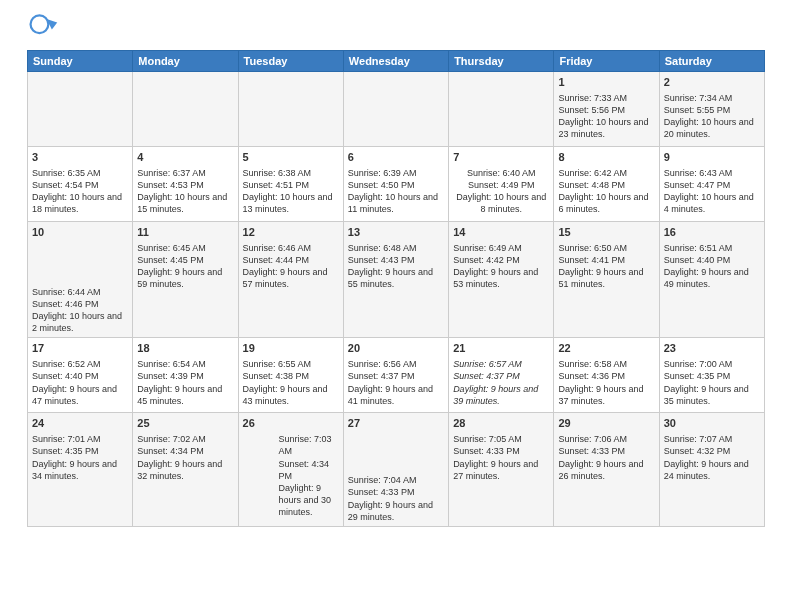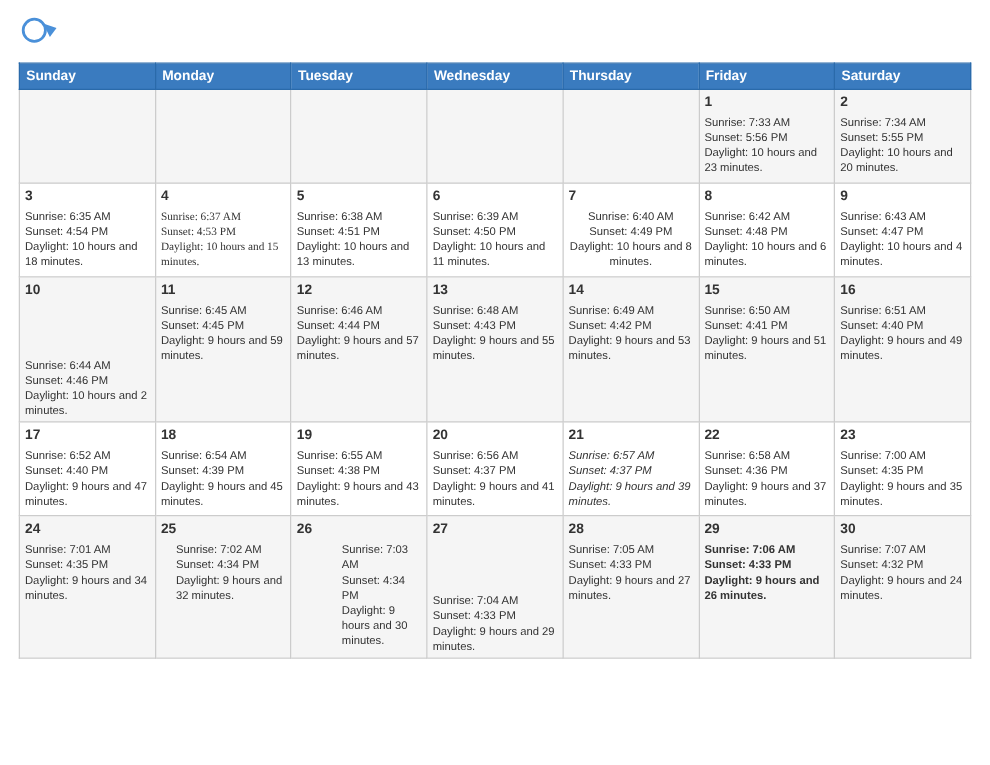--- a/index.html
+++ b/index.html
@@ -6,21 +6,21 @@
     body {
       width: 792px;
       height: 612px;
       font-family: Arial, sans-serif;
       background: #fff;
       overflow: hidden;
     }
     .page {
       width: 792px;
       height: 612px;
-      padding: 10px 15px;
+      padding: 10px 27px;
     }
     .header {
       display: flex;
       align-items: flex-start;
       justify-content: space-between;
       margin-bottom: 8px;
     }
     .logo {
       display: flex;
       align-items: center;
@@ -145,21 +145,21 @@
         </tr>
         <tr>
           <td>
             <div class="day-num">3</div>
             <div class="day-info" style="white-space: pre-line;">Sunrise: 6:35 AM
 Sunset: 4:54 PM
 Daylight: 10 hours and 18 minutes.</div>
           </td>
           <td>
             <div class="day-num">4</div>
-            <div class="day-info" style="white-space: pre-line; font-family: Liberation Serif, serif;">Sunrise: 6:37 AM
+            <div class="day-info" style="white-space: pre-line;">Sunrise: 6:37 AM
 Sunset: 4:53 PM
 Daylight: 10 hours and 15 minutes.</div>
           </td>
           <td>
             <div class="day-num">5</div>
             <div class="day-info" style="white-space: pre-line;">Sunrise: 6:38 AM
 Sunset: 4:51 PM
 Daylight: 10 hours and 13 minutes.</div>
           </td>
           <td>
@@ -277,21 +277,21 @@
         </tr>
         <tr>
           <td>
             <div class="day-num">24</div>
             <div class="day-info" style="white-space: pre-line;">Sunrise: 7:01 AM
 Sunset: 4:35 PM
 Daylight: 9 hours and 34 minutes.</div>
           </td>
           <td>
             <div class="day-num">25</div>
-            <div class="day-info" style="white-space: pre-line; margin-left: 12px;">Sunrise: 7:02 AM
+            <div class="day-info" style="white-space: pre-line;">Sunrise: 7:02 AM
 Sunset: 4:34 PM
 Daylight: 9 hours and 32 minutes.</div>
           </td>
           <td>
             <div class="day-num">26</div>
             <div class="day-info" style="white-space: pre-line; margin-left: 36px;">Sunrise: 7:03 AM
 Sunset: 4:34 PM
 Daylight: 9 hours and 30 minutes.</div>
           </td>
           <td>
@@ -301,21 +301,21 @@
 Daylight: 9 hours and 29 minutes.</div>
           </td>
           <td>
             <div class="day-num">28</div>
             <div class="day-info" style="white-space: pre-line;">Sunrise: 7:05 AM
 Sunset: 4:33 PM
 Daylight: 9 hours and 27 minutes.</div>
           </td>
           <td>
             <div class="day-num">29</div>
-            <div class="day-info" style="white-space: pre-line; font-weight: bold;">Sunrise: 7:06 AM
+            <div class="day-info" style="white-space: pre-line;">Sunrise: 7:06 AM
 Sunset: 4:33 PM
 Daylight: 9 hours and 26 minutes.</div>
           </td>
           <td>
             <div class="day-num">30</div>
             <div class="day-info" style="white-space: pre-line;">Sunrise: 7:07 AM
 Sunset: 4:32 PM
 Daylight: 9 hours and 24 minutes.</div>
           </td>
         </tr>

